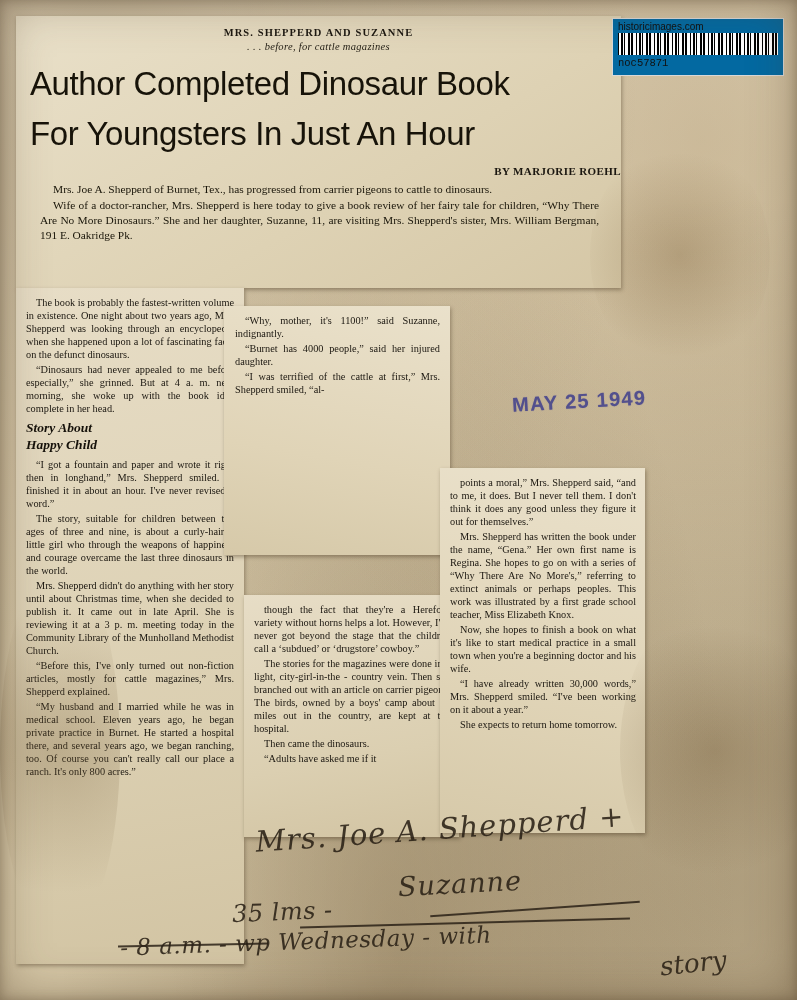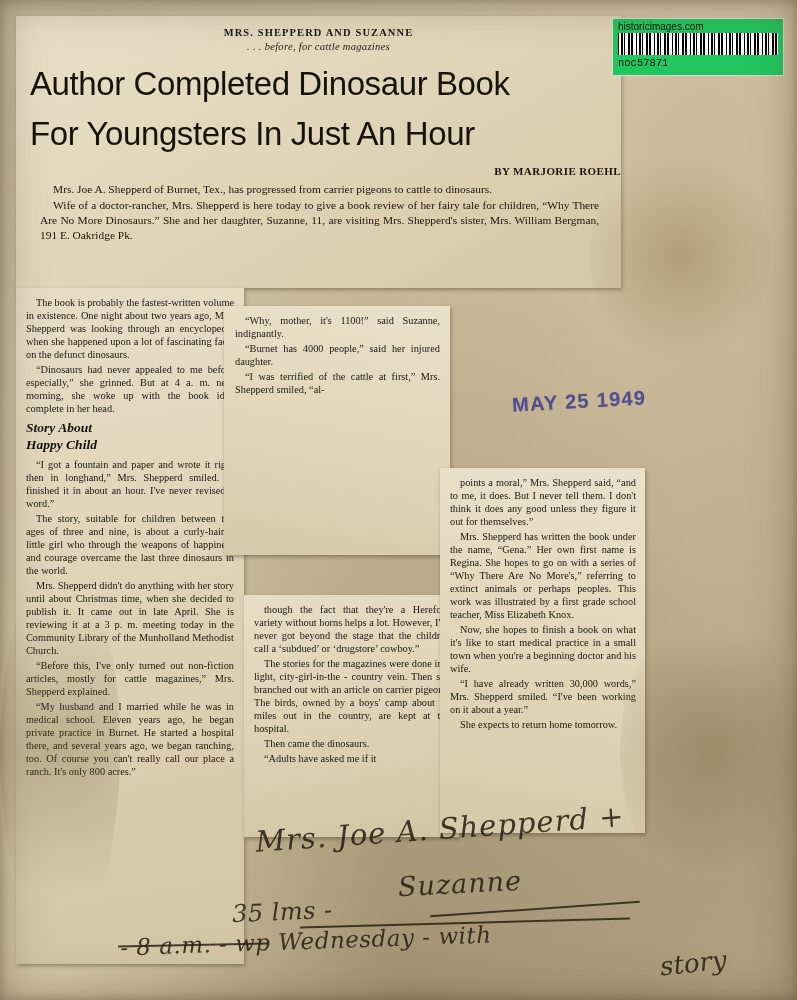--- a/index.html
+++ b/index.html
@@ -139,21 +139,21 @@
   #col-right {
     left: 440px; top: 468px; width: 186px; height: 351px;
     padding: 8px 9px 6px 10px;
   }
 
   
   #barcode-label {
     position: absolute;
     left: 612px; top: 18px;
     width: 170px; height: 56px;
-    background: #22c55e;
+    background: #0369a1;
     border: 1px solid #d8d8d8;
     z-index: 30;
   }
   .bc-site {
     font-family: "Liberation Sans", sans-serif;
     font-size: 10px;
     color: #111;
     padding: 2px 0 0 5px;
   }
   .bc-bars {

